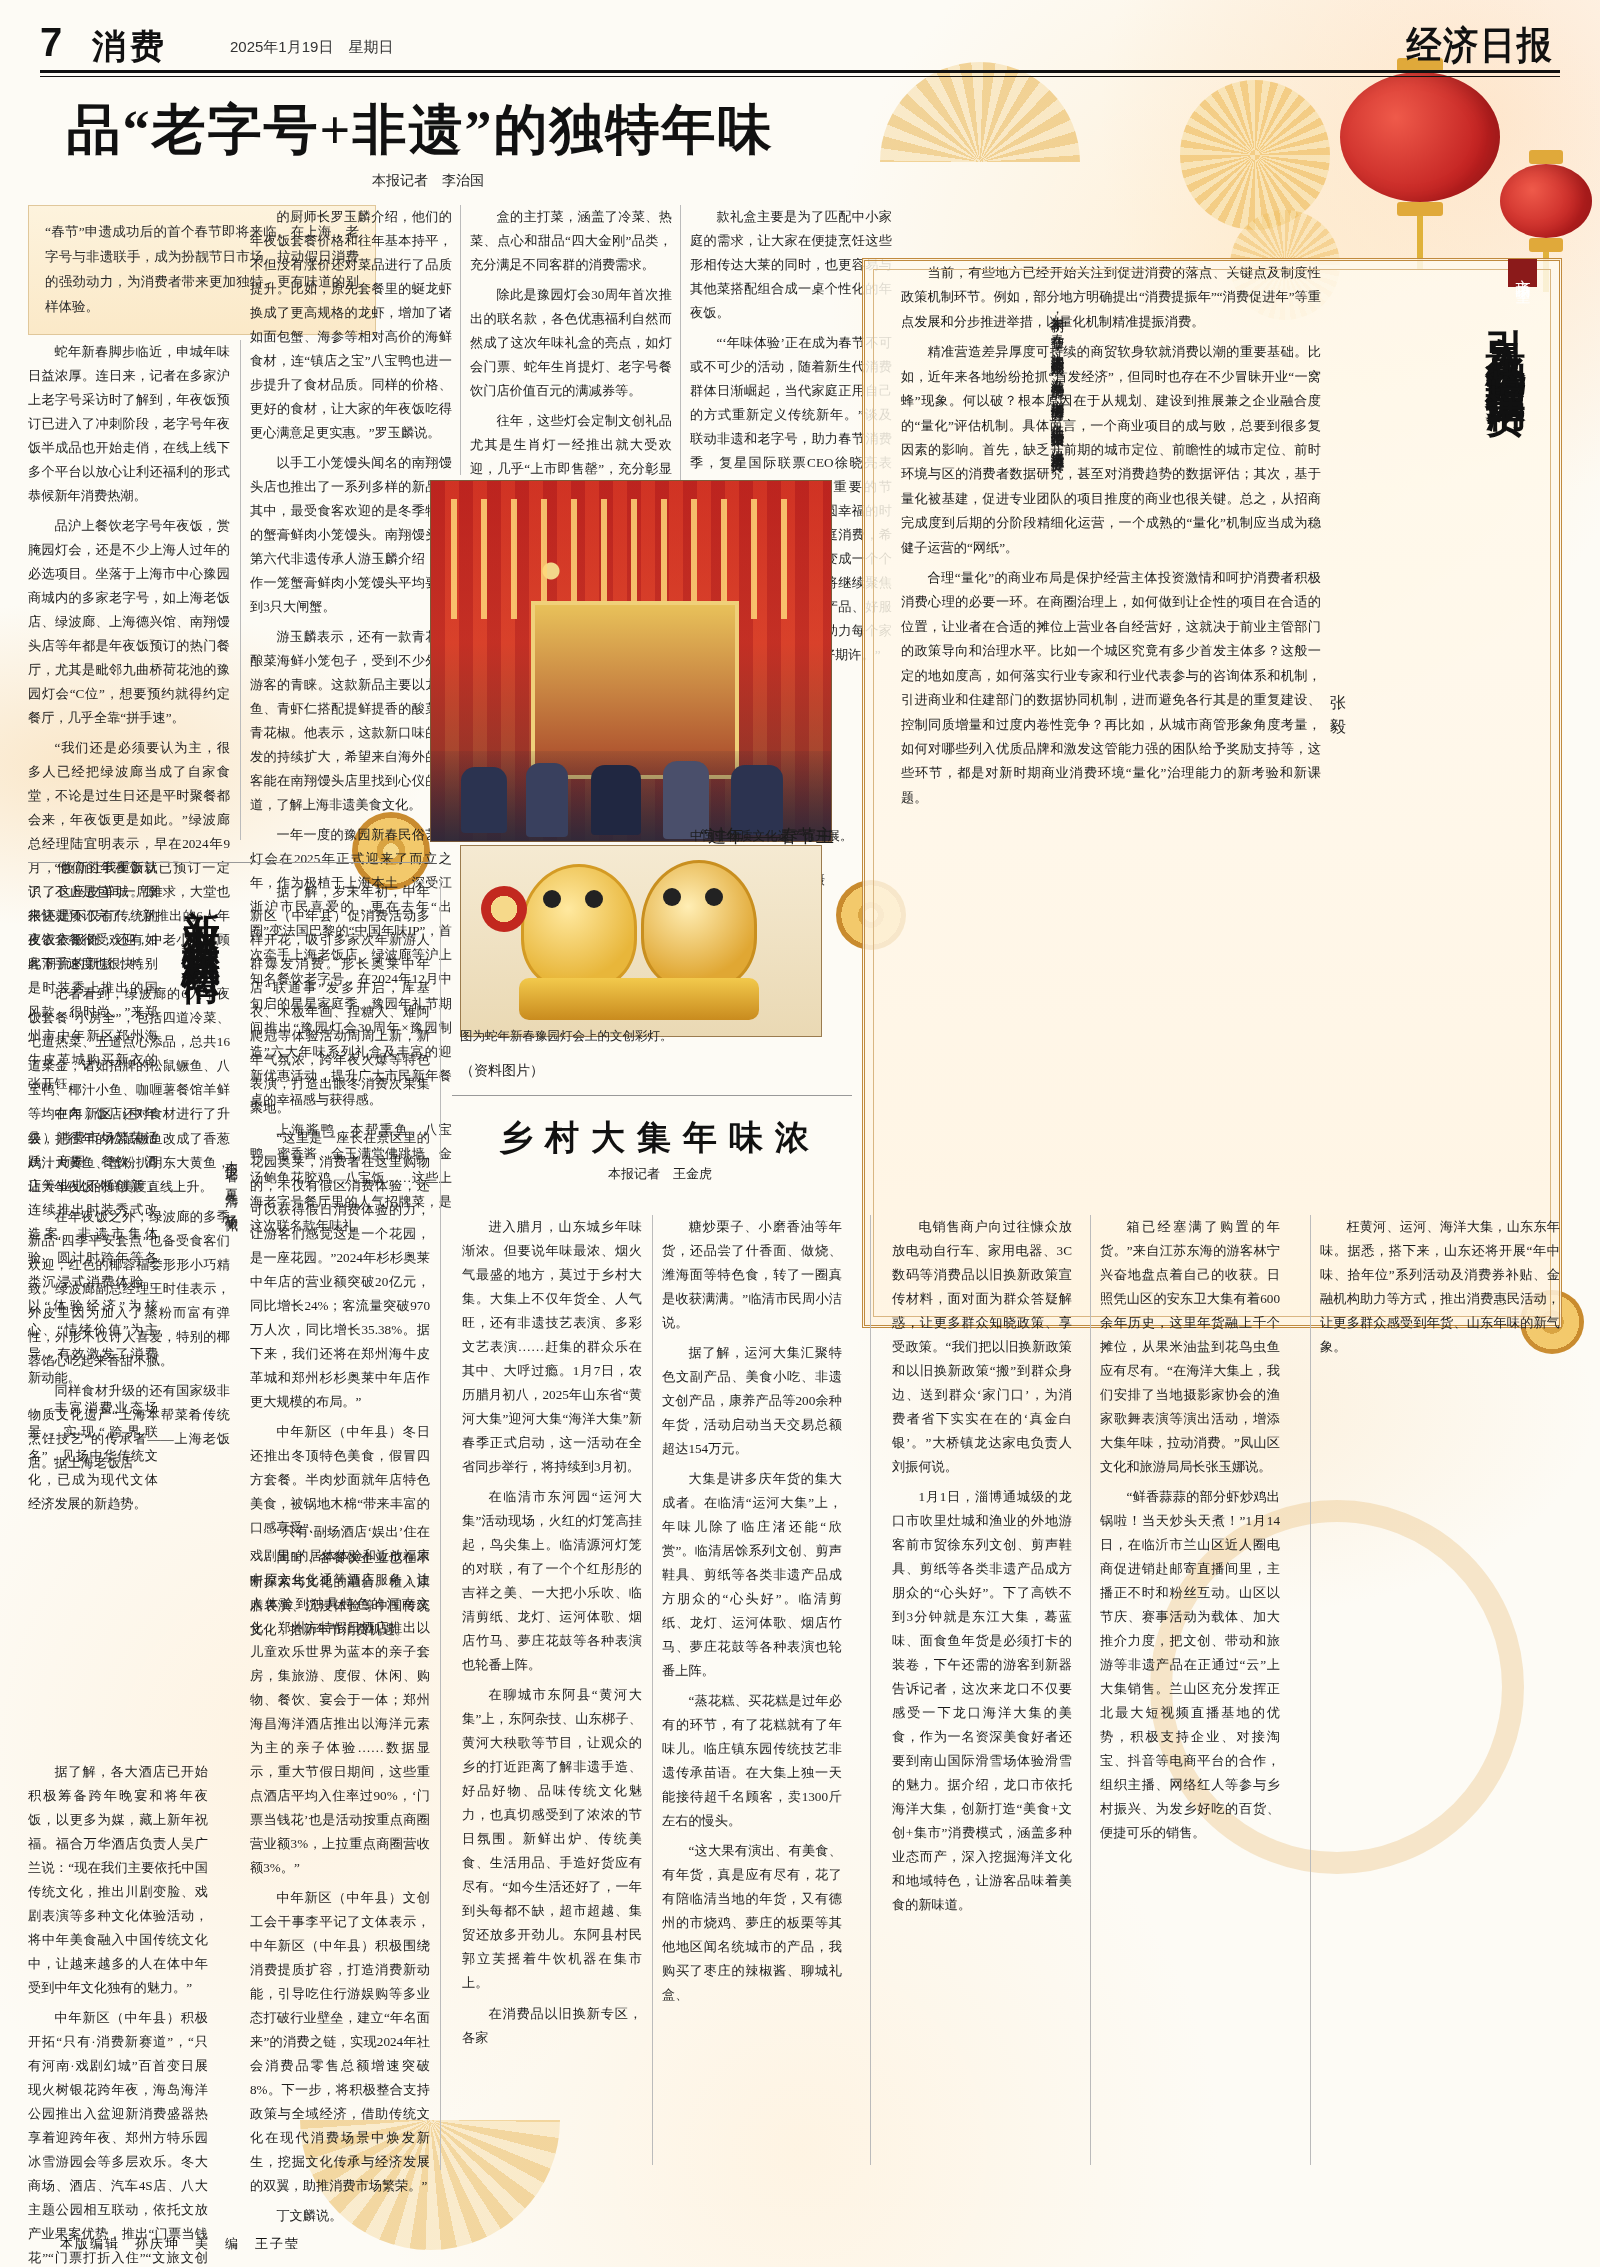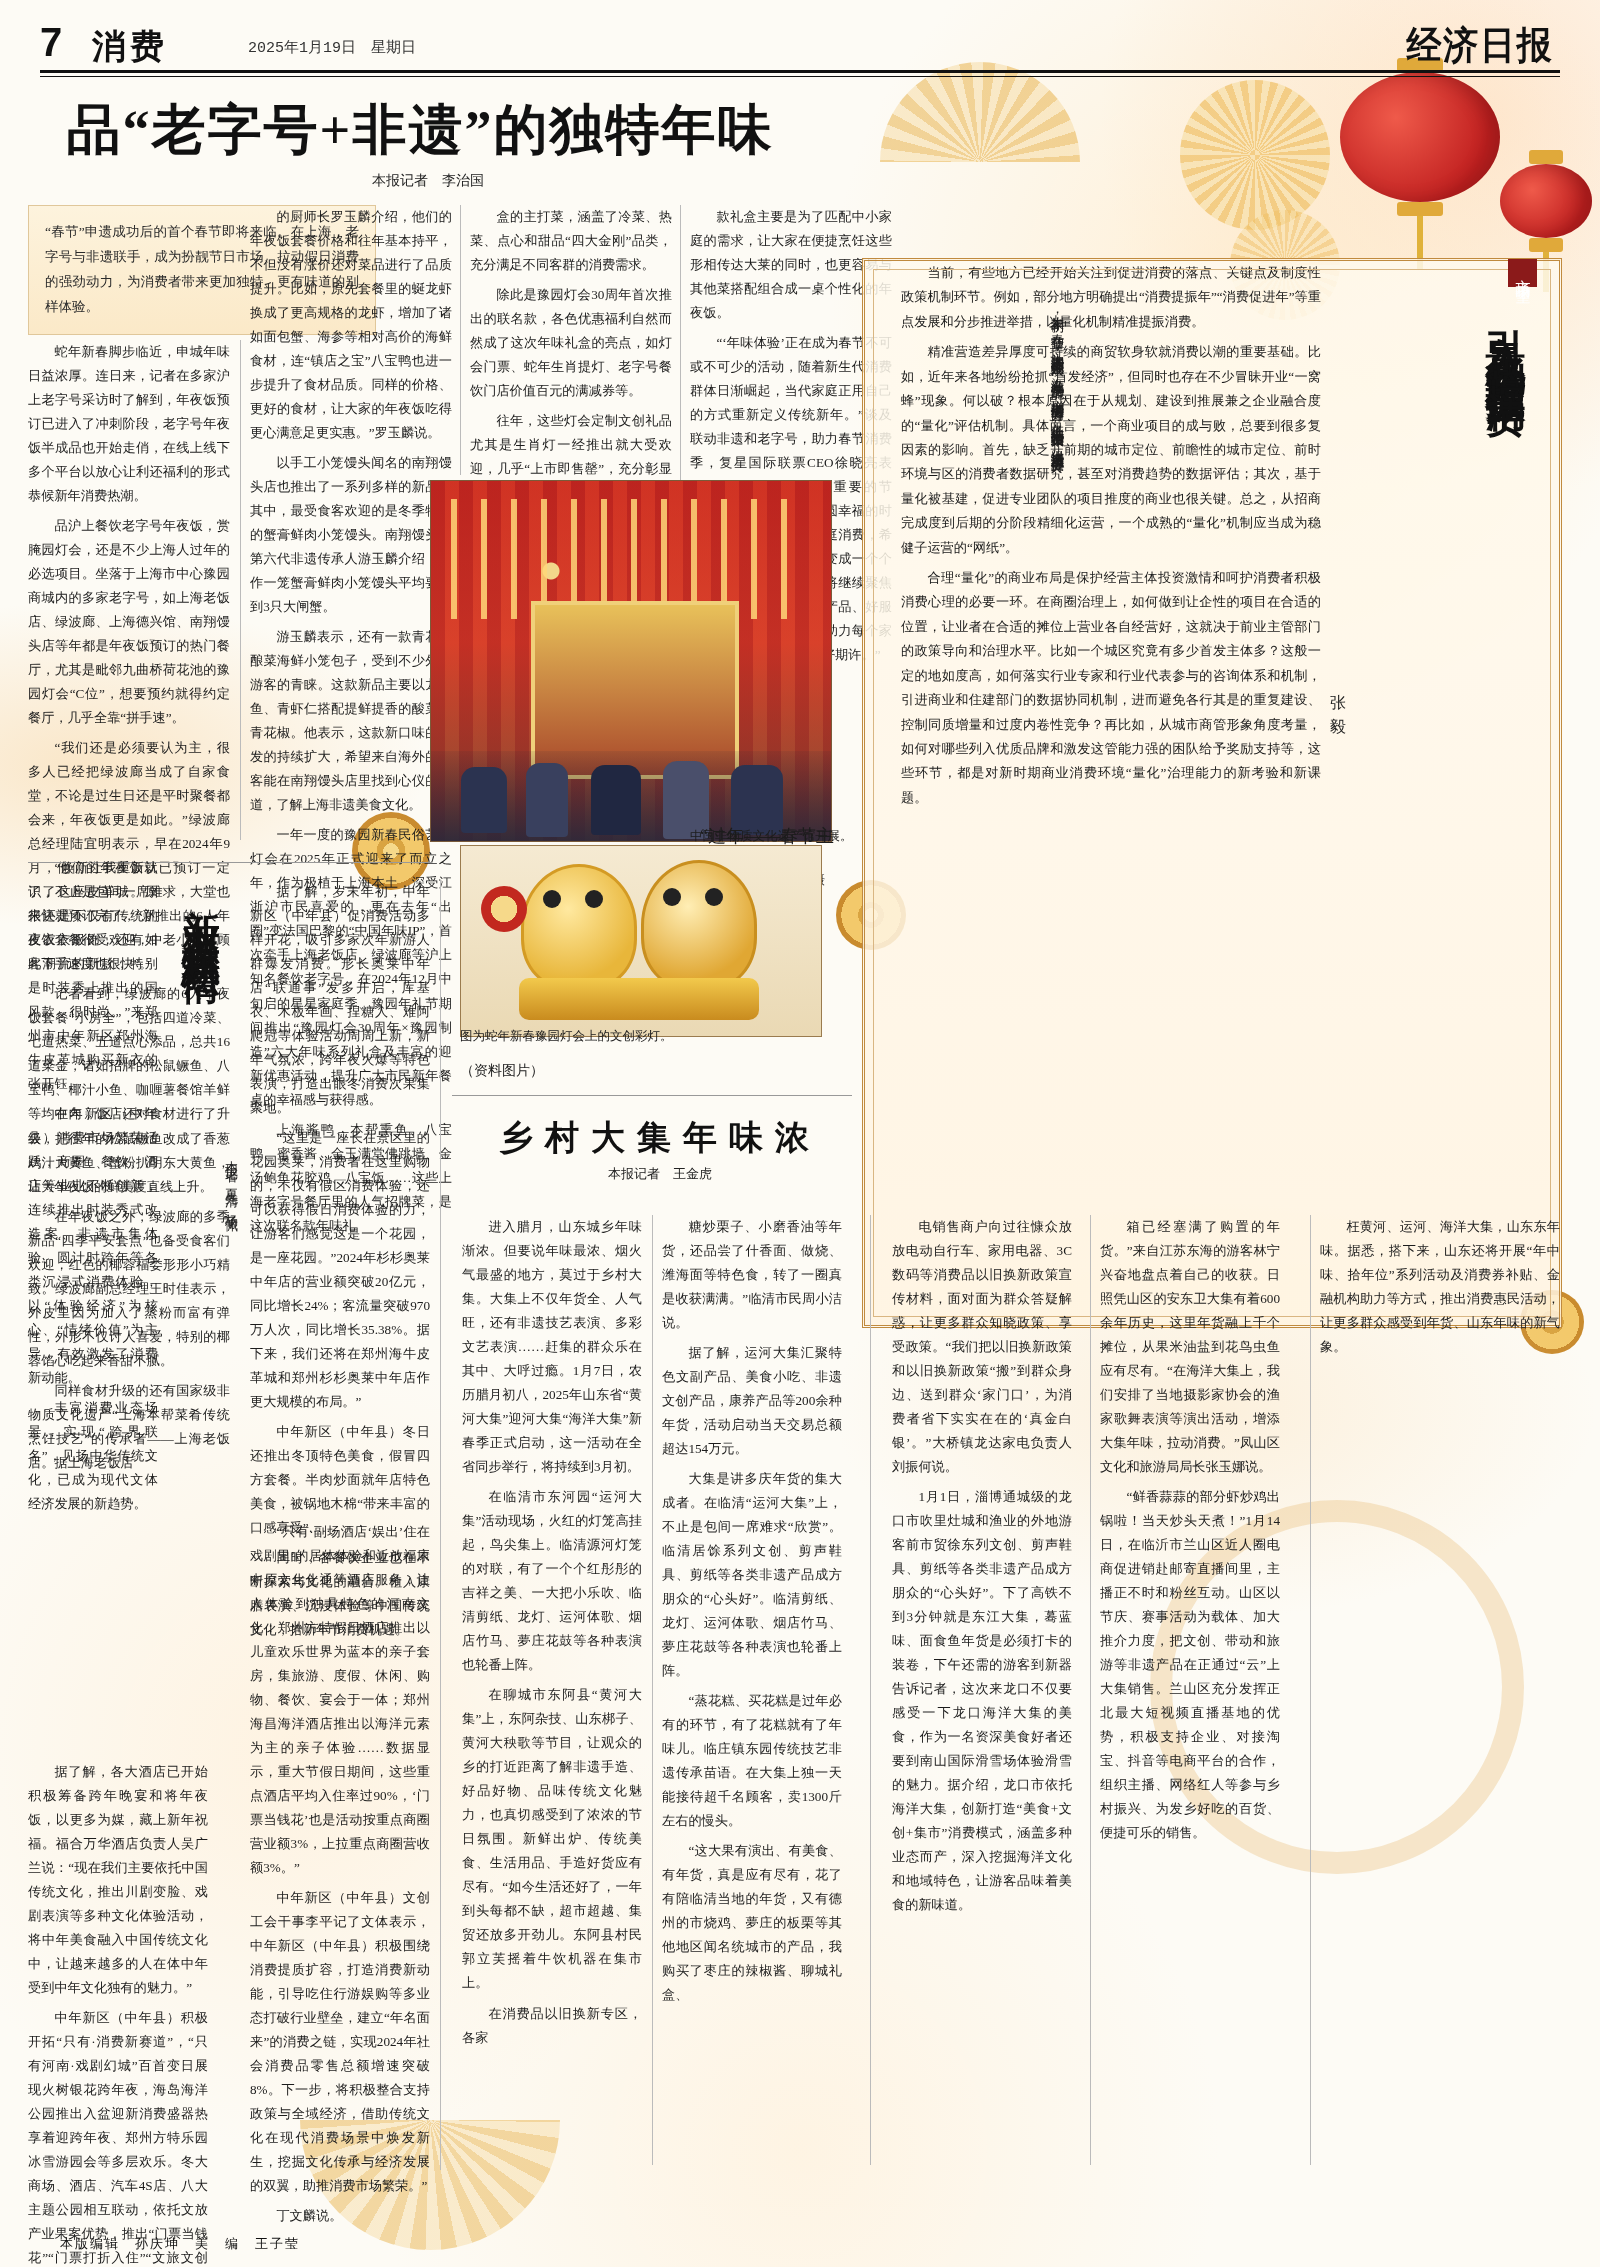--- a/index.html
+++ b/index.html
@@ -24,22 +24,22 @@
   .masthead { position:absolute; left:40px; top:20px; width:1520px; height:56px; }
   .page-num {
     position:absolute; left:0; top:0; font-size:40px; font-weight:bold;
     font-family:"Liberation Sans", sans-serif; color:#111;
   }
   .section-name {
     position:absolute; left:52px; top:4px; font-size:34px; font-weight:bold;
     letter-spacing:4px; color:#111;
   }
   .issue-date {
-    position:absolute; left:208px; top:18px; font-size:15px; color:#333;
-    font-family:Liberation Mono, monospace;
+    position:absolute; left:190px; top:18px; font-size:15px; color:#333;
+    font-family:Liberation Sans, sans-serif;
   }
   .paper-name {
     position:absolute; right:0; top:0px; font-size:38px; font-weight:bold;
     letter-spacing:2px; color:#111; font-family:"Liberation Serif", serif;
     transform:scaleX(.92);
   }
   .rule-top { position:absolute; left:40px; top:70px; width:1520px; height:3px; background:#111; }
   .rule-top2 { position:absolute; left:40px; top:76px; width:1520px; height:1px; background:#111; }
 
   
@@ -333,21 +333,21 @@
 
   <div class="col" style="left:462px;top:1215px;width:180px;">
     <p>进入腊月，山东城乡年味渐浓。但要说年味最浓、烟火气最盛的地方，莫过于乡村大集。大集上不仅年货全、人气旺，还有非遗技艺表演、多彩文艺表演……赶集的群众乐在其中、大呼过瘾。1月7日，农历腊月初八，2025年山东省“黄河大集”迎河大集“海洋大集”新春季正式启动，这一活动在全省同步举行，将持续到3月初。</p>
     <p>在临清市东河园“运河大集”活动现场，火红的灯笼高挂起，鸟尖集上。临清源河灯笼的对联，有了一个个红彤彤的吉祥之美、一大把小乐吹、临清剪纸、龙灯、运河体歌、烟店竹马、夢庄花鼓等各种表演也轮番上阵。</p>
     <p>在聊城市东阿县“黄河大集”上，东阿杂技、山东梆子、黄河大秧歌等节目，让观众的乡的打近距离了解非遗手造、好品好物、品味传统文化魅力，也真切感受到了浓浓的节日氛围。新鲜出炉、传统美食、生活用品、手造好货应有尽有。“如今生活还好了，一年到头每都不缺，超市超越、集贸还放多开劲儿。东阿县村民郭立芙摇着牛饮机器在集市上。</p>
     <p>在消费品以旧换新专区，各家</p>
   </div>
   <div class="col" style="left:662px;top:1215px;width:180px;">
     <p>糖炒栗子、小磨香油等年货，还品尝了什香面、做烧、潍海面等特色食，转了一圈真是收获满满。”临清市民周小洁说。</p>
     <p>据了解，运河大集汇聚特色文副产品、美食小吃、非遗文创产品，康养产品等200余种年货，活动启动当天交易总额超达154万元。</p>
-    <p>大集是讲多庆年货的集大成者。在临清“运河大集”上，不止是包间一席难求“欣赏”。临清居馀系列文创、剪声鞋具、剪纸等各类非遗产品成方朋众的“心头好”。临清剪纸、龙灯、运河体歌、烟店竹马、夢庄花鼓等各种表演也轮番上阵。</p>
+    <p>大集是讲多庆年货的集大成者。在临清“运河大集”上，年味儿除了临庄渚还能“欣赏”。临清居馀系列文创、剪声鞋具、剪纸等各类非遗产品成方朋众的“心头好”。临清剪纸、龙灯、运河体歌、烟店竹马、夢庄花鼓等各种表演也轮番上阵。</p>
     <p>“蒸花糕、买花糕是过年必有的环节，有了花糕就有了年味儿。临庄镇东园传统技艺非遗传承苗语。在大集上独一天能接待超千名顾客，卖1300斤左右的慢头。</p>
     <p>“这大果有演出、有美食、有年货，真是应有尽有，花了有陪临清当地的年货，又有德州的市烧鸡、夢庄的板栗等其他地区闻名统城市的产品，我购买了枣庄的辣椒酱、聊城礼盒、</p>
   </div>
   <div class="col" style="left:880px;top:1215px;width:180px;margin-left:12px;">
     <p>电销售商户向过往慷众放放电动自行车、家用电器、3C数码等消费品以旧换新政策宣传材料，面对面为群众答疑解惑，让更多群众知晓政策、享受政策。“我们把以旧换新政策和以旧换新政策“搬”到群众身边、送到群众‘家门口’，为消费者省下实实在在的‘真金白银’。”大桥镇龙达家电负责人刘振何说。</p>
     <p>1月1日，淄博通城级的龙口市吹里灶城和渔业的外地游客前市贸徐东列文创、剪声鞋具、剪纸等各类非遗产品成方朋众的“心头好”。下了高铁不到3分钟就是东江大集，蓦蓝味、面食鱼年货是必须打卡的装卷，下午还需的游客到新器告诉记者，这次来龙口不仅要感受一下龙口海洋大集的美食，作为一名资深美食好者还要到南山国际滑雪场体验滑雪的魅力。据介绍，龙口市依托海洋大集，创新打造“美食+文创+集市”消费模式，涵盖多种业态而产，深入挖掘海洋文化和地域特色，让游客品味着美食的新味道。</p>
   </div>
   <div class="col" style="left:1100px;top:1215px;width:180px;">
     <p>箱已经塞满了购置的年货。”来自江苏东海的游客林宁兴奋地盘点着自己的收获。日照凭山区的安东卫大集有着600余年历史，这里年货融上千个摊位，从果米油盐到花鸟虫鱼应有尽有。“在海洋大集上，我们安排了当地摄影家协会的渔家歌舞表演等演出活动，增添大集年味，拉动消费。”凤山区文化和旅游局局长张玉娜说。</p>
     <p>“鲜香蒜蒜的部分虾炒鸡出锅啦！当天炒头天煮！”1月14日，在临沂市兰山区近人圈电商促进销赴邮寄直播间里，主播正不时和粉丝互动。山区以节庆、赛事活动为载体、加大推介力度，把文创、带动和旅游等非遗产品在正通过“云”上大集销售。兰山区充分发挥正北最大短视频直播基地的优势，积极支持企业、对接淘宝、抖音等电商平台的合作，组织主播、网络红人等参与乡村振兴、为发乡好吃的百货、便捷可乐的销售。</p>

